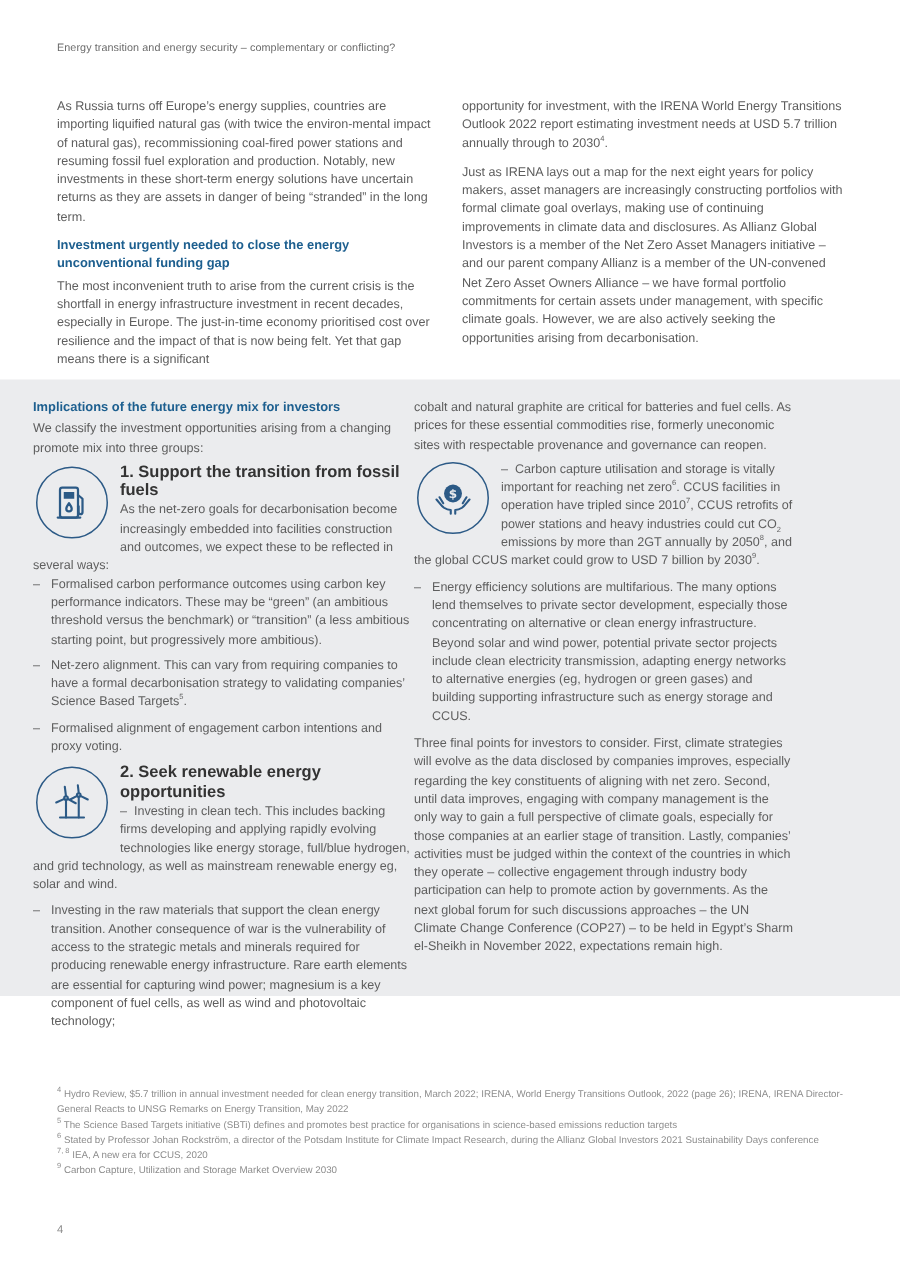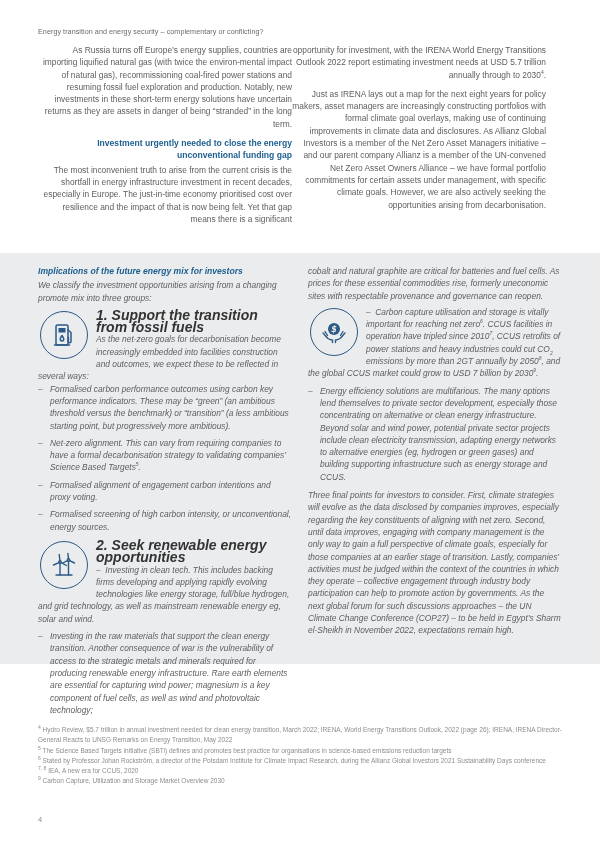--- a/index.html
+++ b/index.html
@@ -4,43 +4,43 @@
 <style>
   html, body { margin:0; padding:0; }
   body {
     width:600px; height:848px; background:#ffffff; position:relative; overflow:hidden;
     font-family:"Liberation Sans", sans-serif; color:#5a5a5a;
   }
   .running-head {
     position:absolute; left:38px; top:27px; font-size:7.2px; color:#6b6b6b; letter-spacing:0.05px;
   }
   .top {
-    position:absolute; left:38px; top:44px; width:524px; display:flex; text-align:right;
+    position:absolute; left:38px; top:64px; width:524px; display:flex; gap:16px;
   }
   .col { width:254px; font-size:8.4px; line-height:12.3px; color:#5e5e5e; }
   .col p { margin:0 0 7px 0; }
   .h-blue { color:#1d5f8f; font-weight:bold; font-size:8.6px; line-height:12.3px; margin:0 0 2px 0; }
   sup { font-size:5px; vertical-align:super; line-height:0; }
   sub { font-size:5px; vertical-align:sub; line-height:0; }
 
   .box {
     position:absolute; left:0; top:253px; width:600px; height:411px; background:#ebecee;
   }
   .box-inner {
-    position:absolute; left:38px; top:12px; width:524px; display:flex; gap:16px;font-style:italic;
+    position:absolute; left:22px; top:12px; width:524px; display:flex; 
   }
   .box .col { font-size:8.4px; line-height:12.3px; color:#5e5e5e; }
   .section { position:relative; }
   .section .icon-wrap {
     float:left; width:48px; height:48px; margin:2px 8px 0 2px;
     border:1.6px solid #2c5a86; border-radius:50%; box-sizing:border-box;
     display:flex; align-items:center; justify-content:center; background:#ebecee;
   }
   .section .icon-wrap svg { width:28px; height:28px; }
-  .sec-title { color:#333; font-weight:bold; font-size:14px; line-height:12.3px; margin:0; }
+  .sec-title { color:#333; font-weight:bold; font-size:11px; line-height:12.3px; margin:0; }
   ul.dash { list-style:none; margin:0 0 6px 0; padding:0; }
   ul.dash li { position:relative; padding-left:12px; margin-bottom:5px; }
   ul.dash li::before { content:"–"; position:absolute; left:0; top:0; }
   .lead-dash::before { content:"–  "; white-space:pre; }
   .clear { clear:both; }
 
   .footnotes {
     position:absolute; left:38px; top:725px; width:530px; font-size:6.5px; line-height:10.3px; color:#8d8d8d;
   }
   .footnotes div { margin:0; }
@@ -79,21 +79,20 @@
             <line x1="4.5" y1="24" x2="19.5" y2="24"></line>
           </svg>
         </div>
         <div class="sec-title">1. Support the transition from fossil fuels</div>
         <div>As the net-zero goals for decarbonisation become increasingly embedded into facilities construction and outcomes, we expect these to be reflected in several ways:</div>
         <div class="clear"></div>
         <ul class="dash">
           <li>Formalised carbon performance outcomes using carbon key performance indicators. These may be “green” (an ambitious threshold versus the benchmark) or “transition” (a less ambitious starting point, but progressively more ambitious).</li>
           <li><span>Net-zero alignment. This can vary from requiring companies to have a formal decarbonisation strategy to validating companies’ Science Based Targets</span><sup>5</sup><span>.</span></li>
           <li>Formalised alignment of engagement carbon intentions and proxy voting.</li>
-          <li>Formalised screening of high carbon intensity, or unconventional, energy sources.</li>
         </ul>
       </div>
 
       <div class="section">
         <div class="icon-wrap">
           <svg viewBox="0 0 28 28" fill="none" stroke="#2c5a86" stroke-width="1.4" stroke-linejoin="round" stroke-linecap="round">
             <circle cx="10" cy="11" r="1.2"></circle>
             <path d="M10 9.8 L9.2 3.5 M11.1 11.6 L16.5 14.5 M8.9 11.6 L3.5 14"></path>
             <line x1="10" y1="12.2" x2="10" y2="24"></line>
             <circle cx="18.5" cy="9" r="1.2"></circle>

